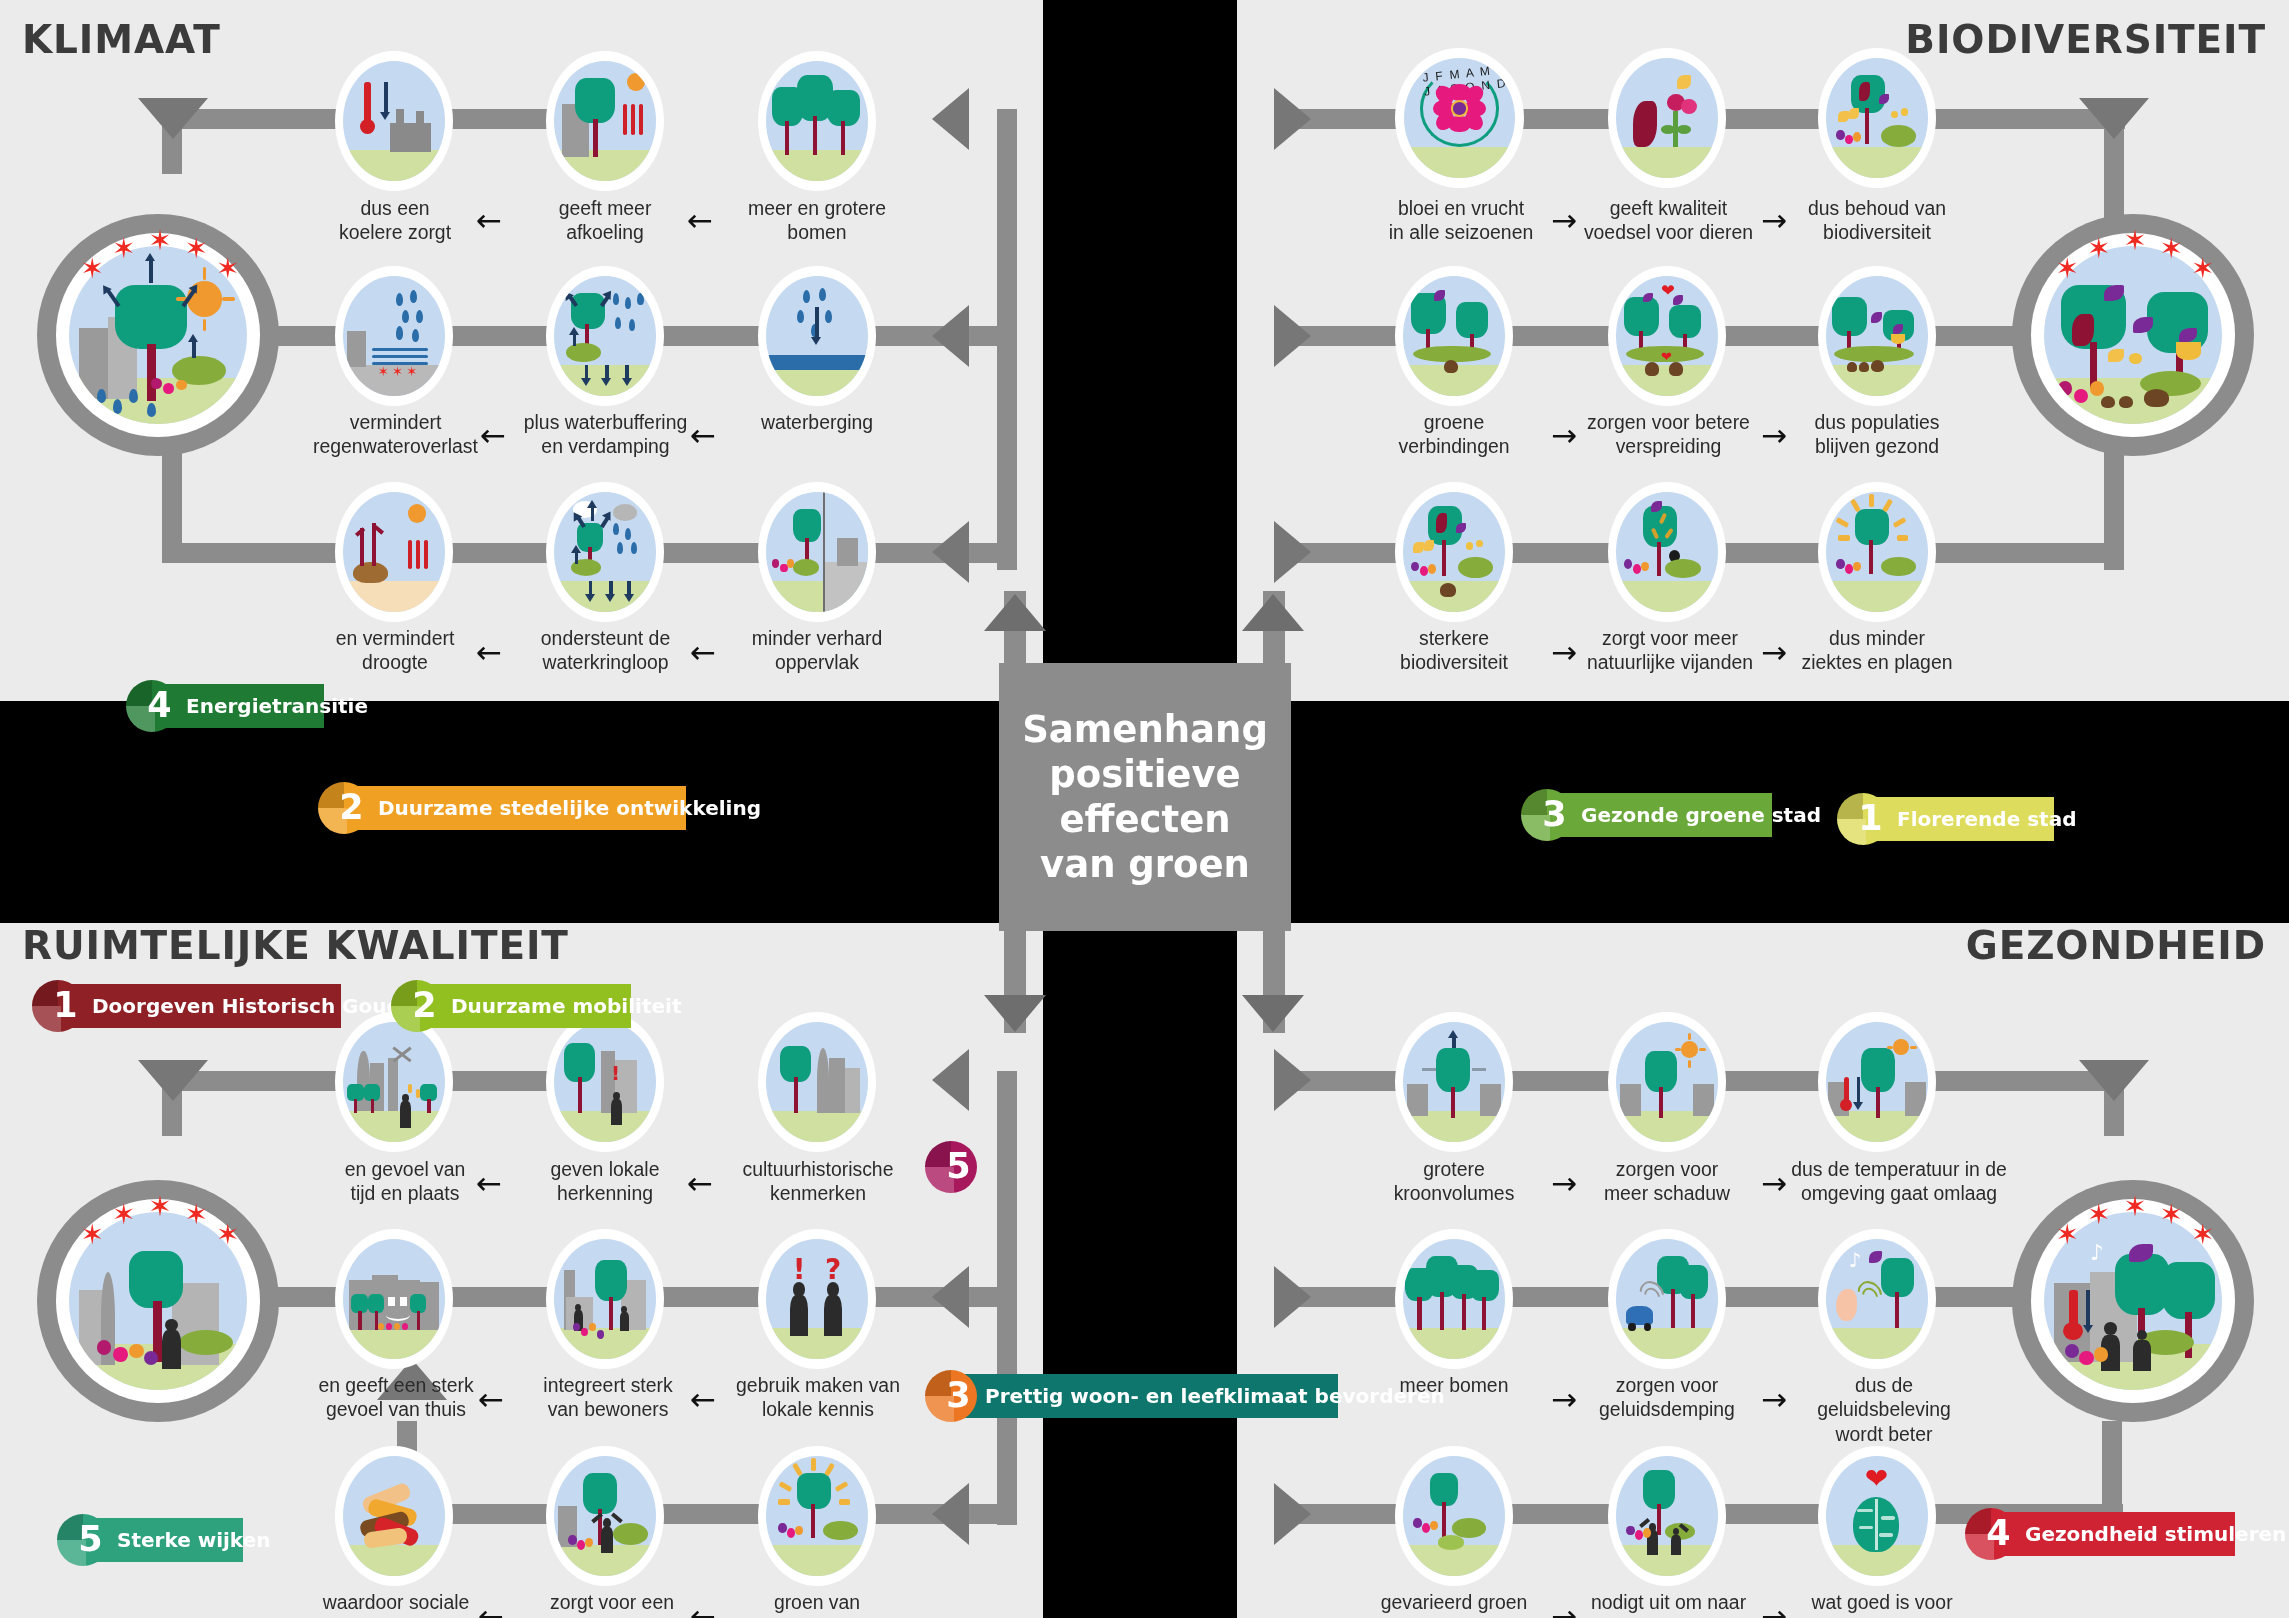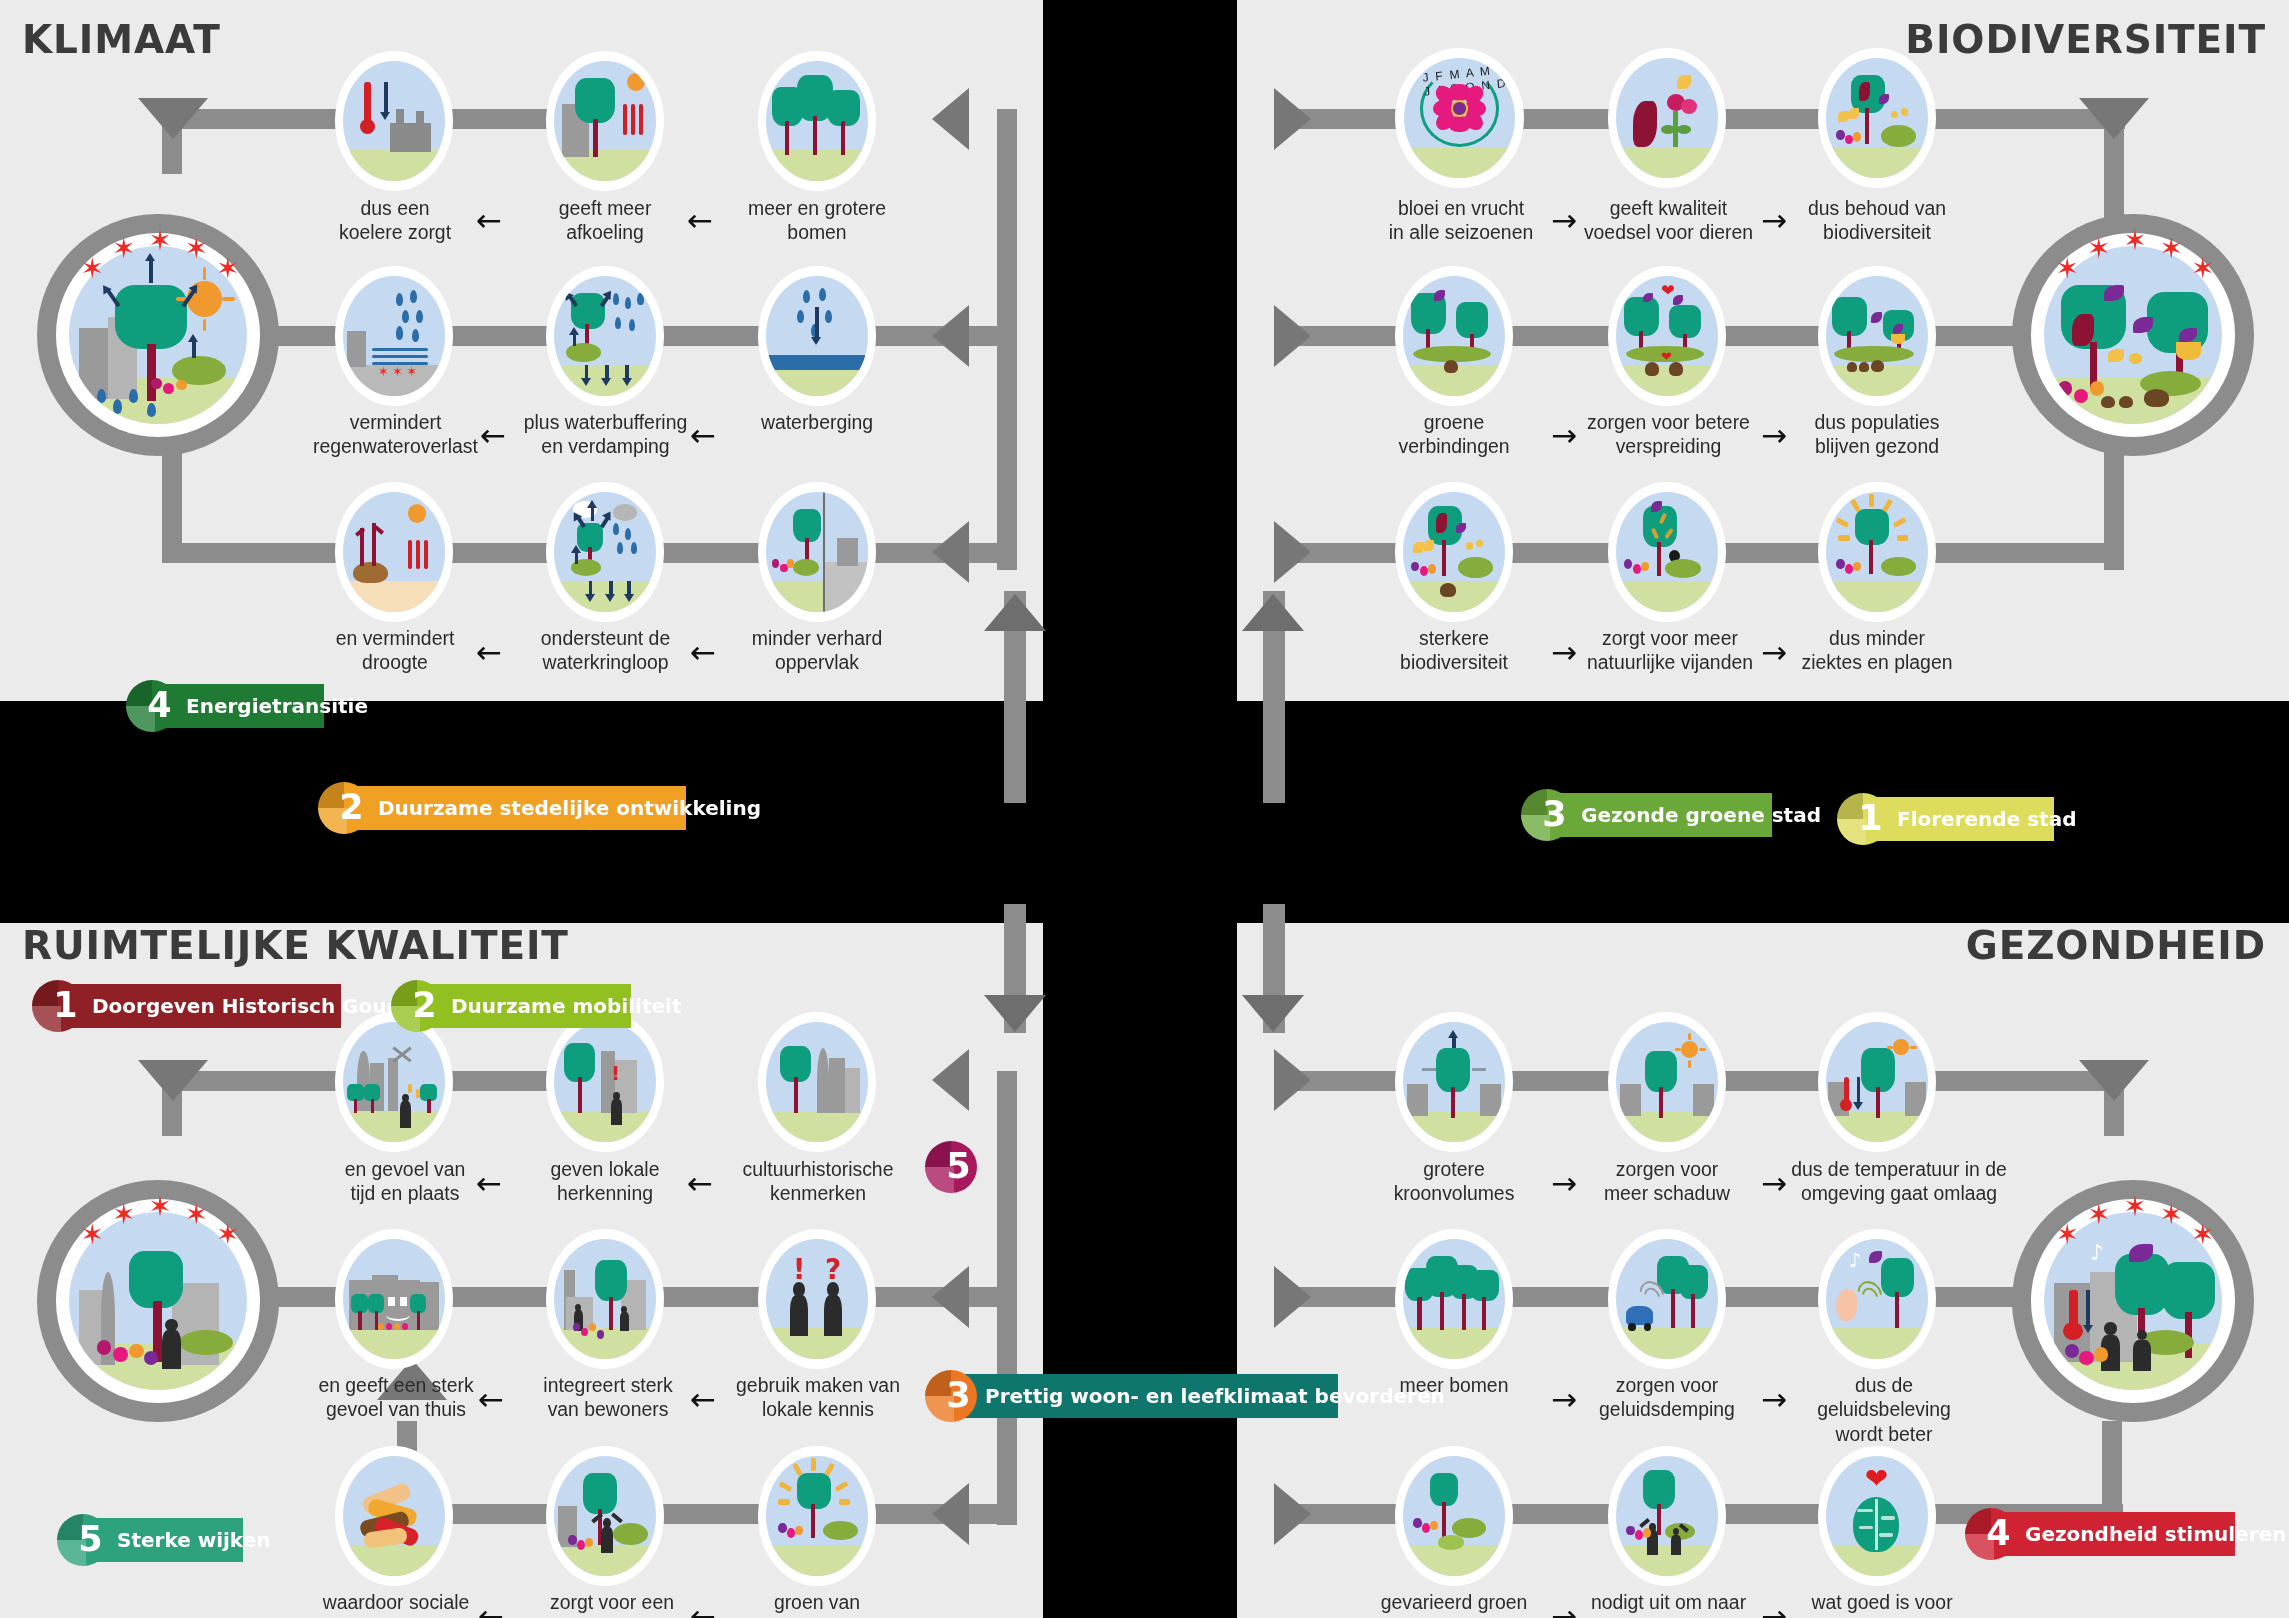--- a/index.html
+++ b/index.html
@@ -196,20 +196,28 @@
   <div class="cstem" style="left:1004px; top:591px; width:22px; height:212px;"></div>
   <div class="cstem" style="left:1263px; top:591px; width:22px; height:212px;"></div>
   <div class="cstem" style="left:1004px; top:904px; width:22px; height:129px;"></div>
   <div class="cstem" style="left:1263px; top:904px; width:22px; height:129px;"></div>
 
   <div class="ctri up" style="left:984px; top:594px;"></div>
   <div class="ctri up" style="left:1242px; top:594px;"></div>
   <div class="ctri down" style="left:984px; top:995px;"></div>
   <div class="ctri down" style="left:1242px; top:995px;"></div>
 
+  <div id="center-box" style="left:999px; top:663px; width:292px; height:268px;">
+    <div>
+      <span>Samenhang</span>
+      <span>positieve</span>
+      <span>effecten</span>
+      <span>van groen</span>
+    </div>
+  </div>
 
   <div class="pipe" style="left:162px; top:109px; width:461px; height:20px;"></div>
   <div class="pipe" style="left:162px; top:109px; width:20px; height:65px;"></div>
   <div class="tri down" style="left:138px; top:98px;"></div>
 
   <div class="pipe" style="left:268px; top:326px; width:738px; height:20px;"></div>
   <div class="pipe" style="left:162px; top:543px; width:844px; height:20px;"></div>
   <div class="pipe" style="left:162px; top:367px; width:20px; height:196px;"></div>
 
   <div class="pipe" style="left:997px; top:109px; width:20px; height:461px;"></div>

